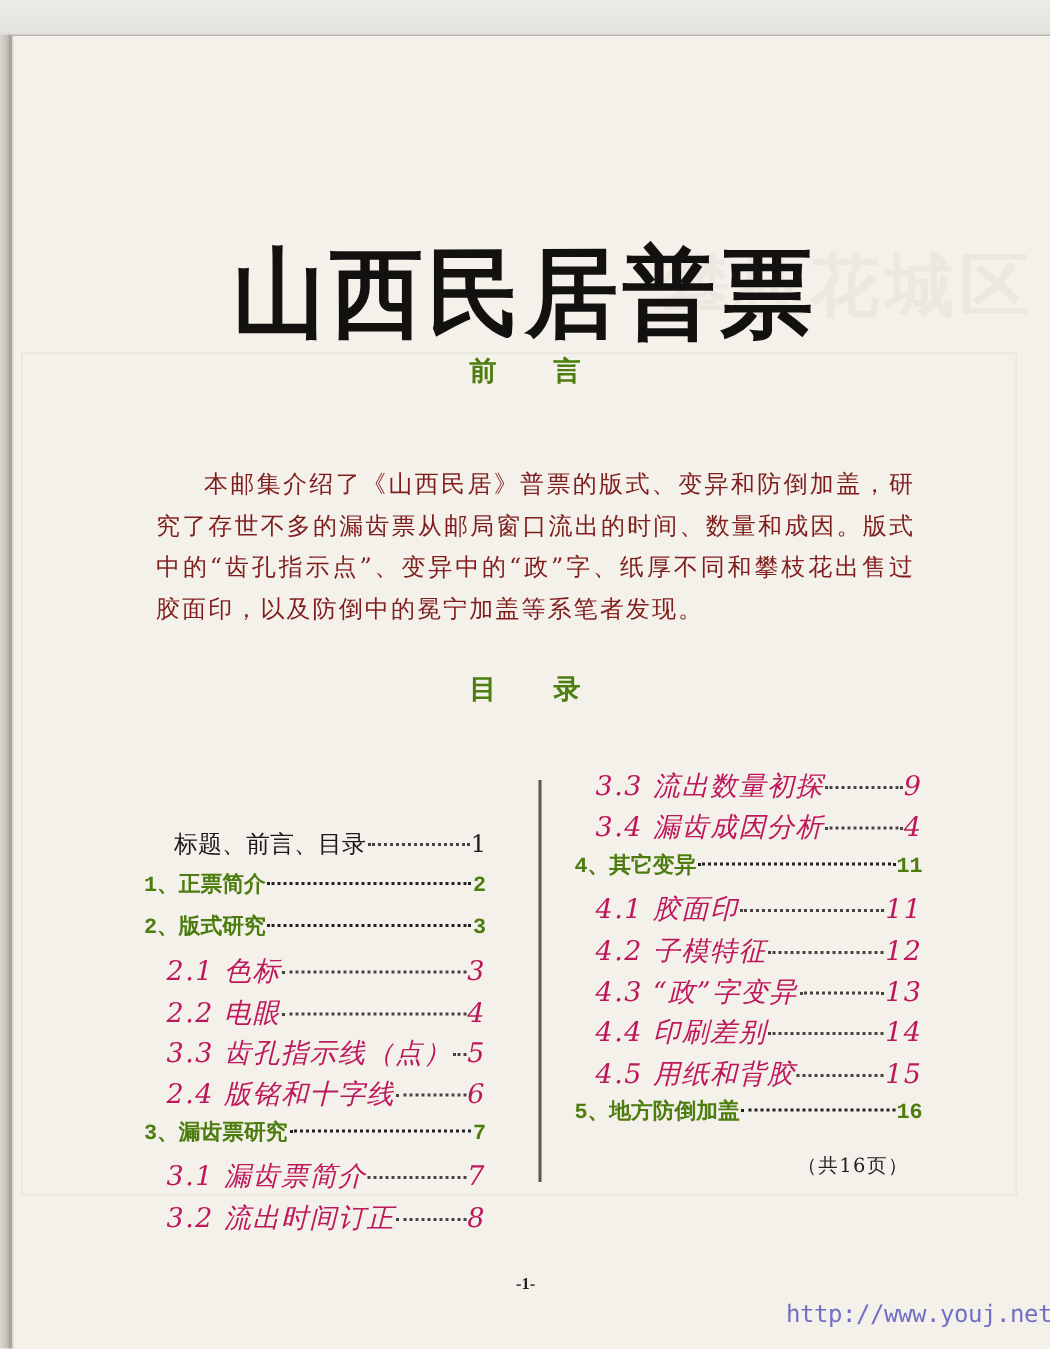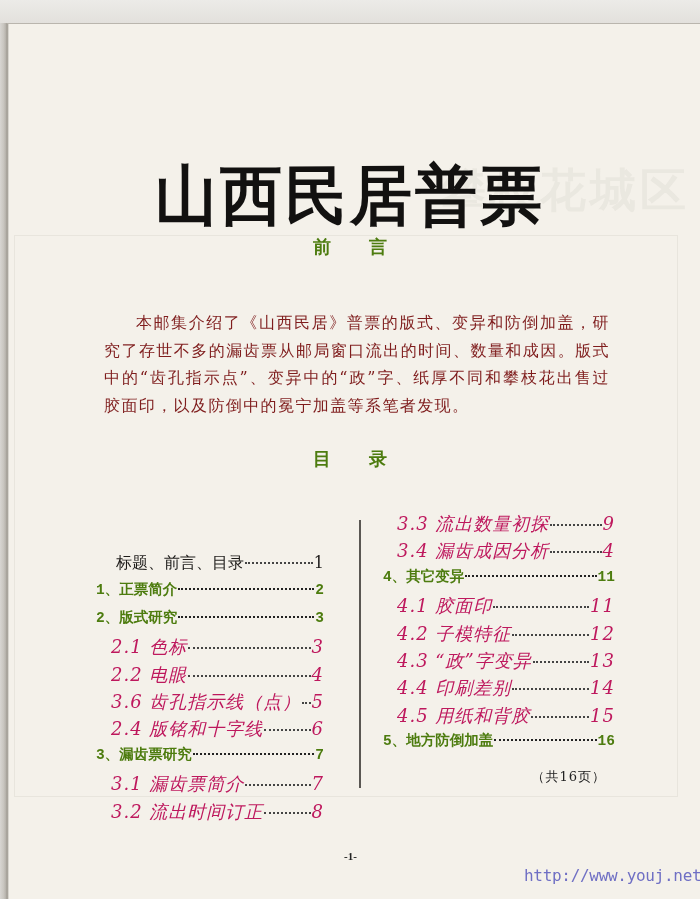--- a/index.html
+++ b/index.html
@@ -134,21 +134,21 @@
       <span class="label">2.1 色标</span>
         <span class="leader"></span>
         <span class="page-num">3</span>
     </div>
     <div class="toc-row sub">
       <span class="label">2.2 电眼</span>
         <span class="leader"></span>
         <span class="page-num">4</span>
     </div>
     <div class="toc-row sub">
-      <span class="label">3.6 齿孔指示线（点）</span>
+      <span class="label">3.3 齿孔指示线（点）</span>
         <span class="leader"></span>
         <span class="page-num">5</span>
     </div>
     <div class="toc-row sub">
       <span class="label">2.4 版铭和十字线</span>
         <span class="leader"></span>
         <span class="page-num">6</span>
     </div>
     <div class="toc-row chapter">
       <span class="label">3、漏齿票研究</span>

